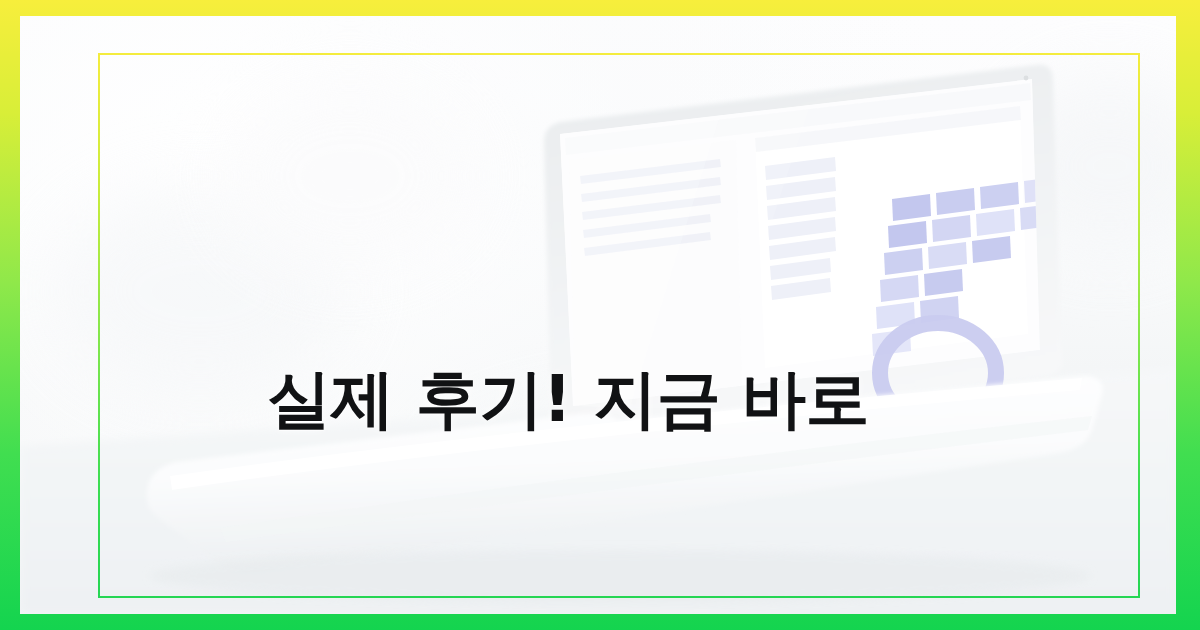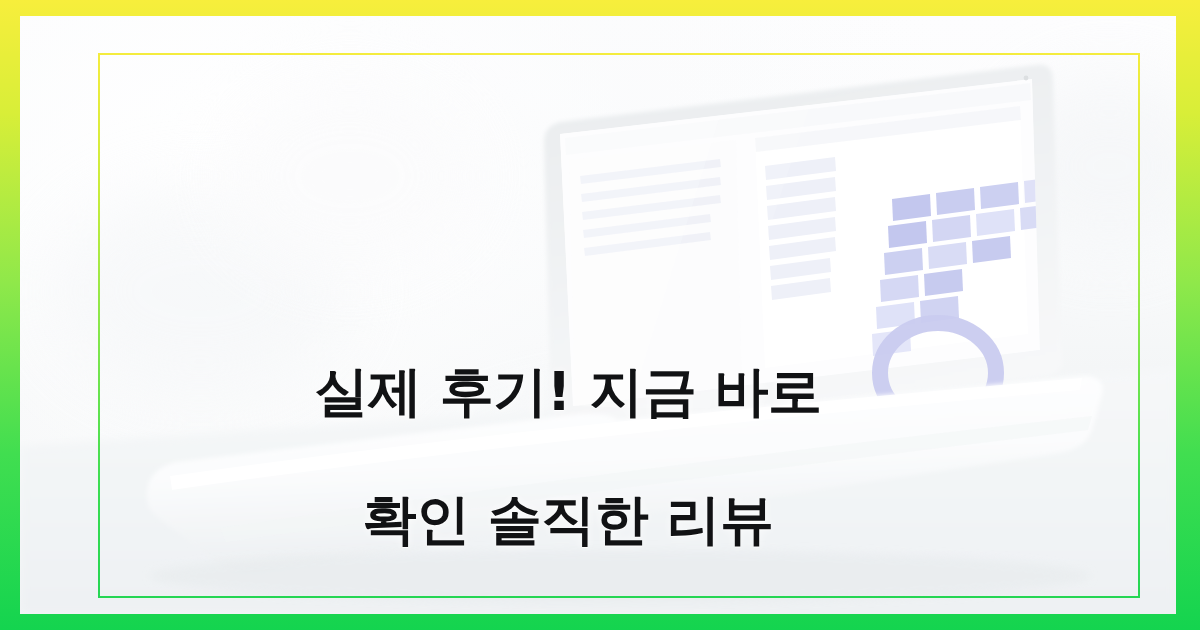--- a/index.html
+++ b/index.html
@@ -76,21 +76,21 @@
   .headline {
     position: absolute;
     left: 0;
     top: 244px;
     width: 1156px;
     z-index: 5;
     text-align: center;
     color: #111214;
     font-family: "DejaVu Sans", "Liberation Sans", sans-serif;
     font-weight: 700;
-    font-size: 54px;
+    font-size: 64px;
     line-height: 64px;
     letter-spacing: -0.5px;
     text-shadow: 0 1px 0 rgba(255,255,255,.85), 0 0 10px rgba(255,255,255,.8);
     white-space: pre-line;
     padding-right: 60px;
     box-sizing: border-box;
   }
   .headline .l1 { display: block; }
   .headline .l2 { display: block; }
 </style>
@@ -220,19 +220,18 @@
           <path d="M150 460 Q500 410 1062 362 L1060 374 Q500 424 152 474 Z" fill="#ffffff" opacity=".9"></path>
           <path d="M200 512 Q600 452 1072 400 L1068 414 Q600 470 206 526 Z" fill="#f3f5f6" opacity=".55"></path>
         </g>
 
         <ellipse cx="600" cy="560" rx="470" ry="26" fill="#e6eaec" opacity=".55" filter="url(#soft2)"></ellipse>
       </svg>
     </div>
 
     <h1 class="headline">
       <span class="l1">실제 후기! 지금 바로</span>
-      <span class="l2">확인 솔직한 리뷰</span>
     </h1>
 
     <div class="hairline"></div>
 
   </div>
 </div>
 
 </body></html>

